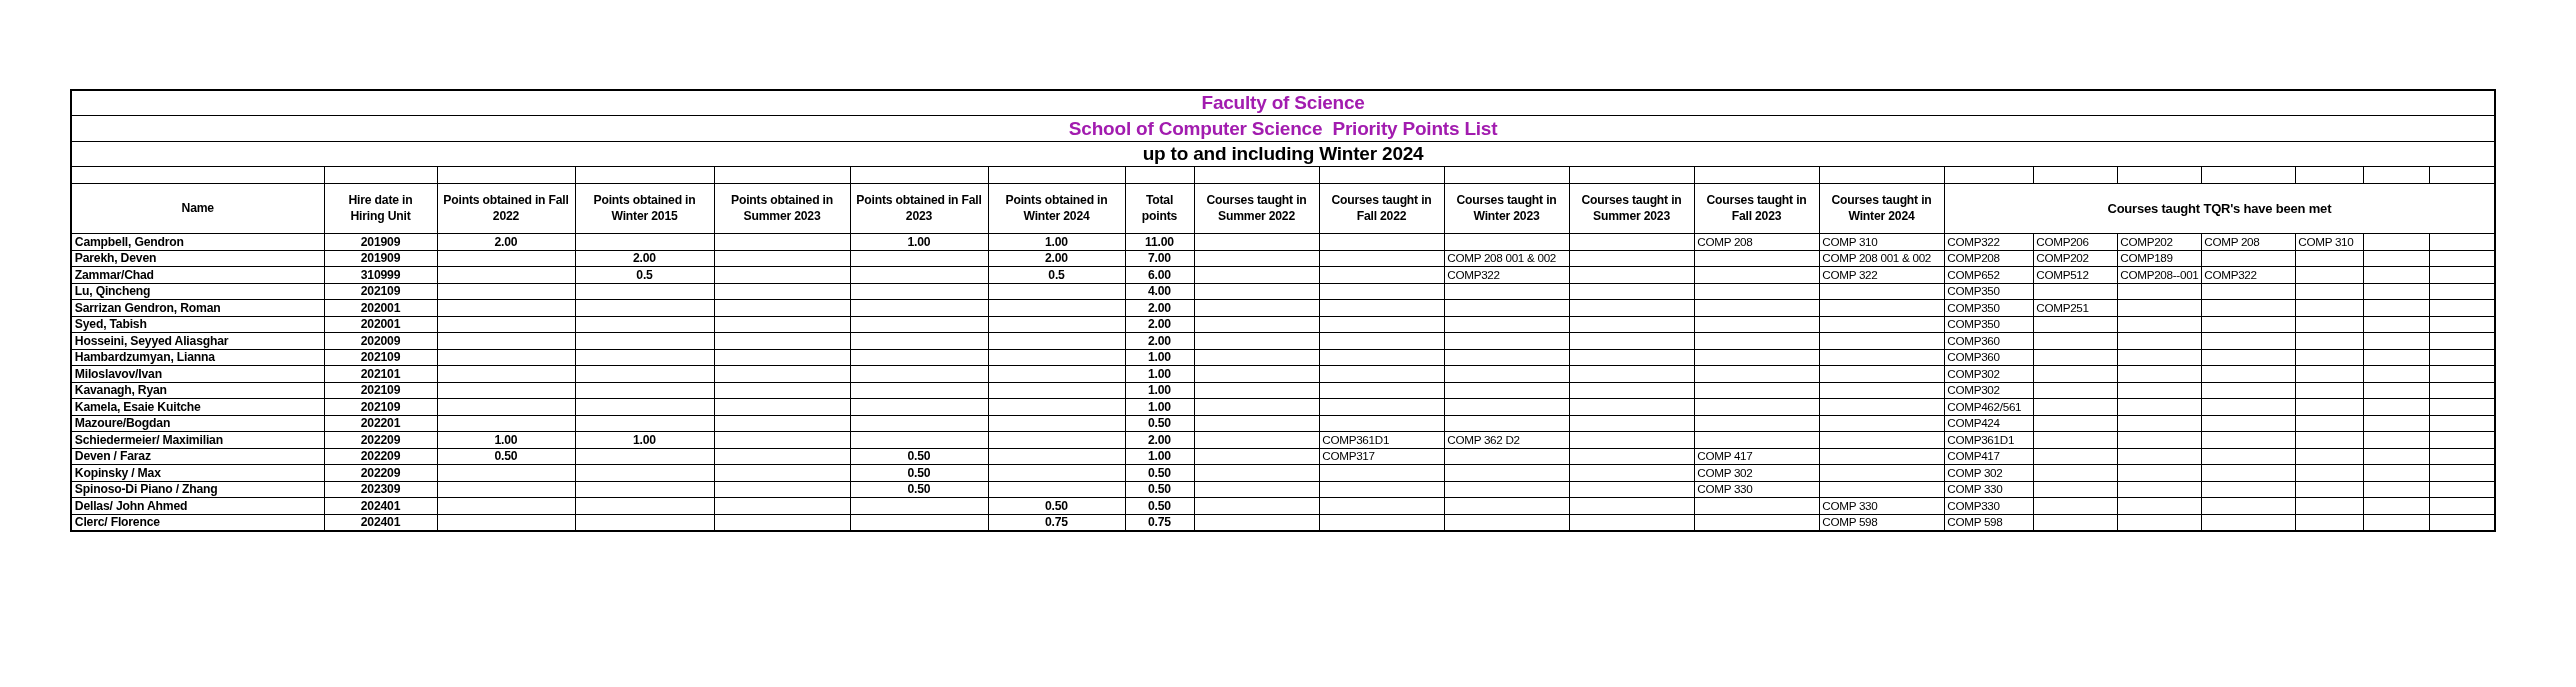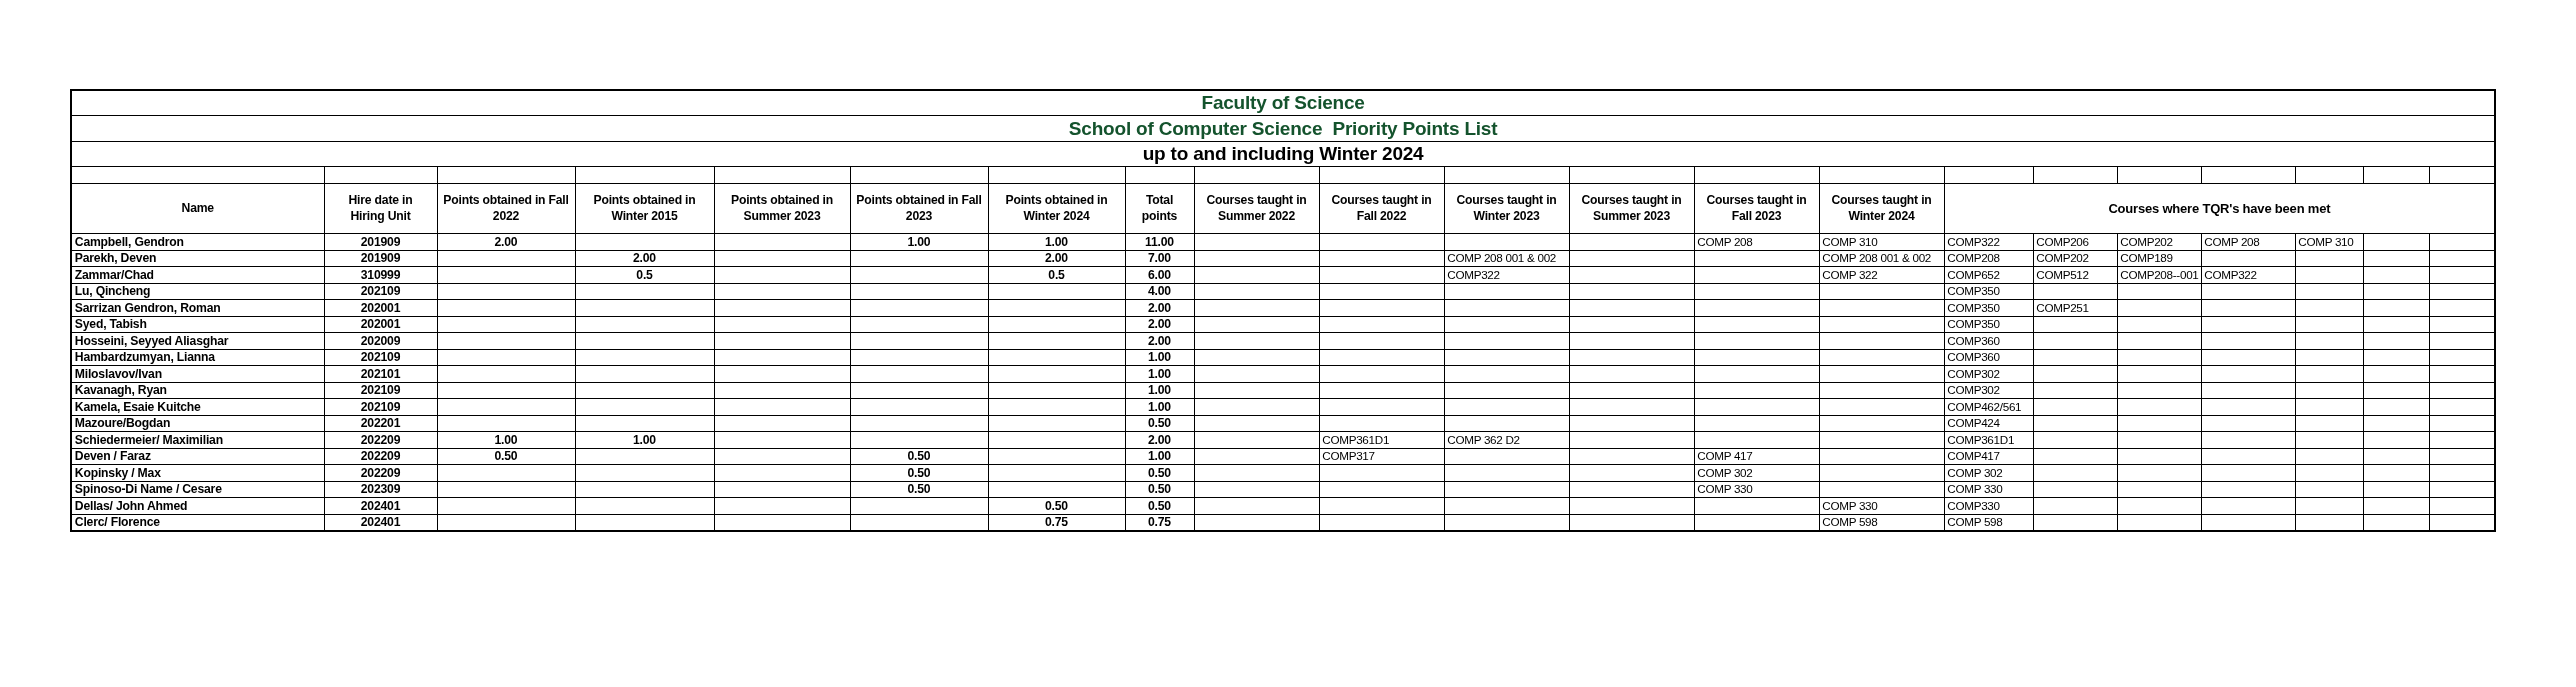--- a/index.html
+++ b/index.html
@@ -1,21 +1,21 @@
 <!DOCTYPE html>
 <html style="font-size:15px"><head>
 <meta charset="utf-8">
 <style>
   html,body{margin:0;padding:0;background:#ffffff;}
   body{width:2576px;height:687px;position:relative;font-family:"Liberation Sans",sans-serif;color:#000;}
   .sheet{position:absolute;left:70px;top:89px;}
   table{border-collapse:collapse;table-layout:fixed;width:2424px;border:2.8px solid #000;background:#fff;}
   td,th{border:0.9px solid #000;padding:0 2.8px;overflow:hidden;white-space:nowrap;font-size:12.2px;line-height:1.05;vertical-align:middle;}
   .title-row td{border-left:none;border-right:none;text-align:center;font-weight:bold;font-size:19px;height:24.4px;white-space:pre;letter-spacing:-0.2px;}
-  .title-red{color:#14532d;}
+  .title-red{color:#a21caf;}
   .spacer-row td{height:16px;}
   .header-row th{border:1.9px solid #000;font-weight:bold;text-align:center;height:49px;white-space:normal;line-height:1.25;font-size:12.2px;padding:0 5.6px;letter-spacing:-0.2px;}
   .header-row th.tqr-group{font-size:13px;}
   tbody.data td{height:15.5px;font-weight:bold;letter-spacing:-0.2px;}
   tbody.data td.c-name{text-align:left;}
   tbody.data td.c-center{text-align:center;}
   tbody.data td.c-course{font-weight:normal;font-size:11.7px;text-align:left;letter-spacing:-0.3px;}
 </style>
 </head>
 <body>
@@ -86,21 +86,21 @@
         <th>Points obtained in Summer 2023</th>
         <th>Points obtained in Fall 2023</th>
         <th>Points obtained in Winter 2024</th>
         <th>Total points</th>
         <th>Courses taught in Summer 2022</th>
         <th>Courses taught in Fall 2022</th>
         <th>Courses taught in Winter 2023</th>
         <th>Courses taught in Summer 2023</th>
         <th>Courses taught in Fall 2023</th>
         <th>Courses taught in Winter 2024</th>
-        <th colspan="7" class="tqr-group">Courses where TQR's have been met</th>
+        <th colspan="7" class="tqr-group">Courses taught TQR's have been met</th>
       </tr>
     </tbody>
     <tbody class="data" id="data-rows">
         <tr>
           <td class="c-name">Campbell, Gendron</td>
           <td class="c-center">201909</td>
           <td class="c-center">2.00</td>
           <td class="c-center"></td>
           <td class="c-center"></td>
           <td class="c-center">1.00</td>
@@ -436,21 +436,21 @@
           <td class="c-course"></td>
           <td class="c-course">COMP 302</td>
           <td class="c-course"></td>
           <td class="c-course"></td>
           <td class="c-course"></td>
           <td class="c-course"></td>
           <td class="c-course"></td>
           <td class="c-course"></td>
         </tr>
         <tr>
-          <td class="c-name">Spinoso-Di Name / Cesare</td>
+          <td class="c-name">Spinoso-Di Piano / Zhang</td>
           <td class="c-center">202309</td>
           <td class="c-center"></td>
           <td class="c-center"></td>
           <td class="c-center"></td>
           <td class="c-center">0.50</td>
           <td class="c-center"></td>
           <td class="c-center">0.50</td>
           <td class="c-course"></td>
           <td class="c-course"></td>
           <td class="c-course"></td>

